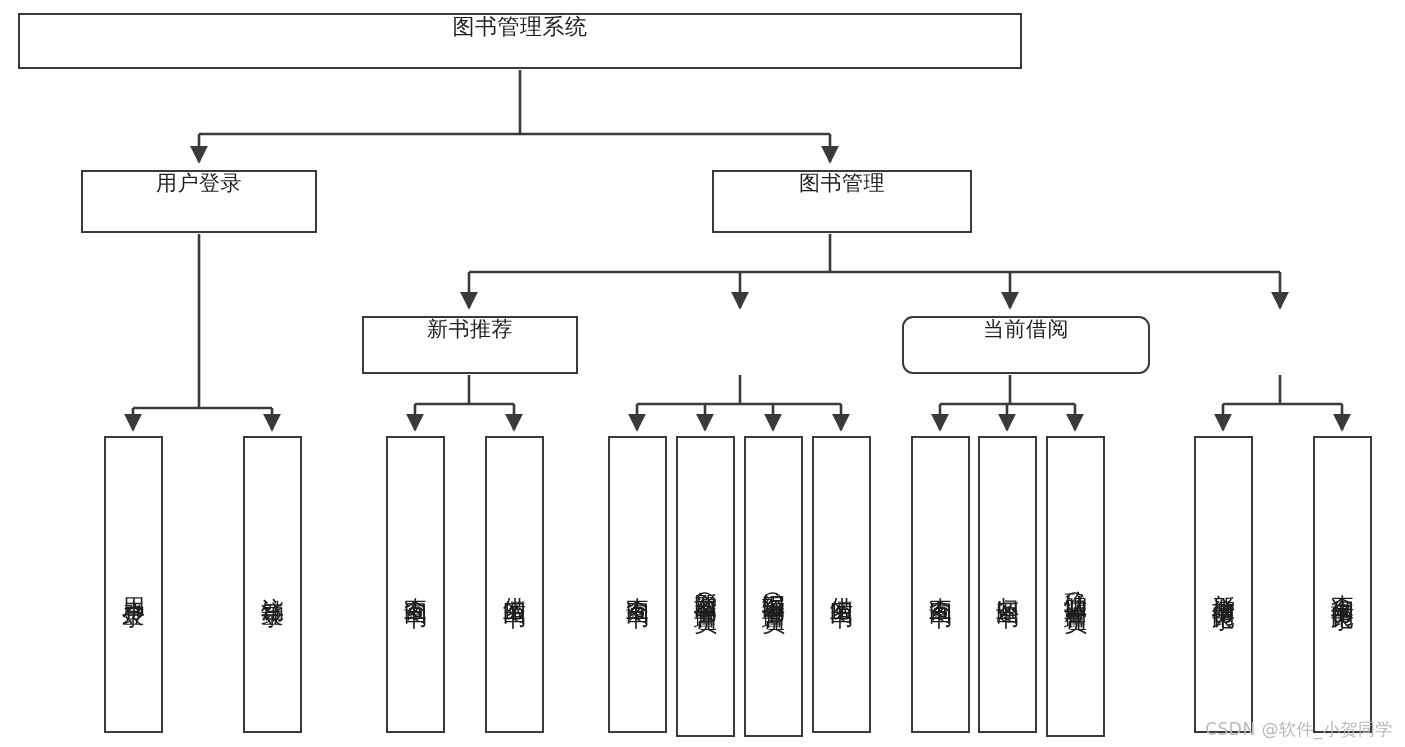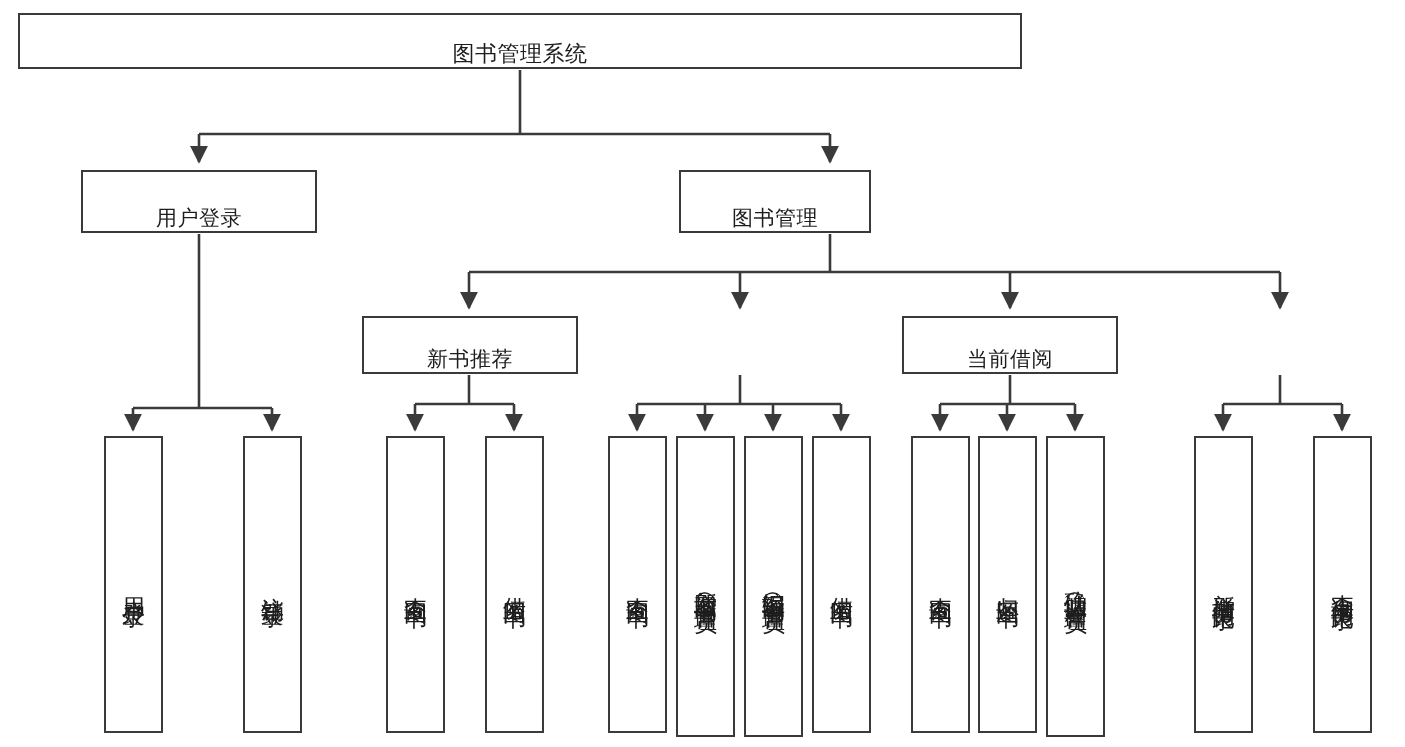--- a/index.html
+++ b/index.html
@@ -25,21 +25,21 @@
     width: 1405px;
     height: 747px;
     pointer-events: none;
   }
   .node {
     position: absolute;
     box-sizing: border-box;
     background: #ffffff;
     border: 2px solid #3a3a3a;
     display: flex;
-    align-items: flex-end;
+    align-items: flex-start;
     justify-content: center;
     z-index: 2;
   }
   .node .label {
     color: #1d1d1d;
     line-height: 1.12;
     text-align: center;
     white-space: pre-wrap;
     letter-spacing: 0.5px;
   }
@@ -131,30 +131,30 @@
   </svg>
 
   <div class="node horiz root" style="left:18px; top:13px; width:1004px; height:56px;">
     <span class="label">图书管理系统</span>
   </div>
 
   <div class="node horiz" style="left:81px; top:170px; width:236px; height:63px;">
     <span class="label">用户登录</span>
   </div>
 
-  <div class="node horiz" style="left:679px; top:170px; width:192px; height:63px;">
+  <div class="node horiz" style="left:712px; top:170px; width:260px; height:63px;">
     <span class="label">图书管理</span>
   </div>
 
   <div class="node horiz" style="left:362px; top:316px; width:216px; height:58px;">
     <span class="label">新书推荐</span>
   </div>
 
 
-  <div class="node horiz" style="left:902px; top:316px; width:216px; height:58px;">
+  <div class="node horiz" style="left:902px; top:316px; width:248px; height:58px;border-radius:11px;">
     <span class="label">当前借阅</span>
   </div>
 
 
   <div class="node vert" style="left:104px; top:436px; width:59px; height:297px;">
     <span class="label">用户登录</span>
   </div>
 
   <div class="node vert" style="left:243px; top:436px; width:59px; height:297px;">
     <span class="label">注销登录</span>
@@ -197,14 +197,15 @@
   </div>
 
   <div class="node vert" style="left:1194px; top:436px; width:59px; height:297px;">
     <span class="label">新增借阅记录</span>
   </div>
 
   <div class="node vert" style="left:1313px; top:436px; width:59px; height:297px;">
     <span class="label">查询借阅记录</span>
   </div>
 
+  <div class="watermark">CSDN @软件_小贺同学</div>
 
 </div>
 
 </body></html>

